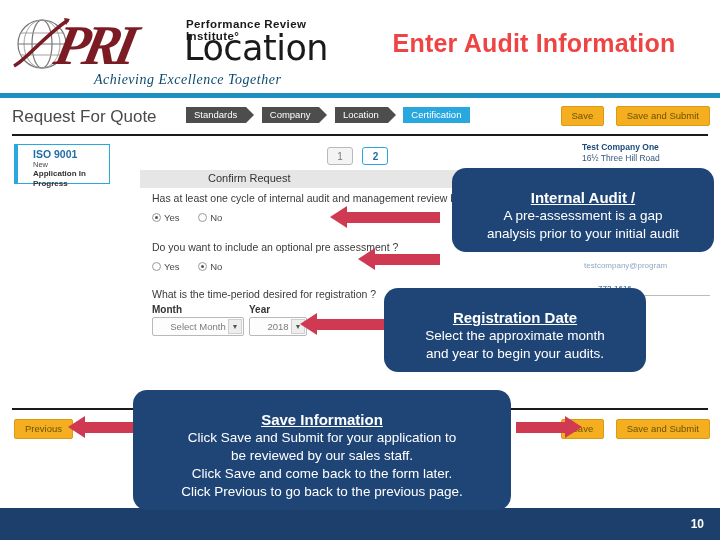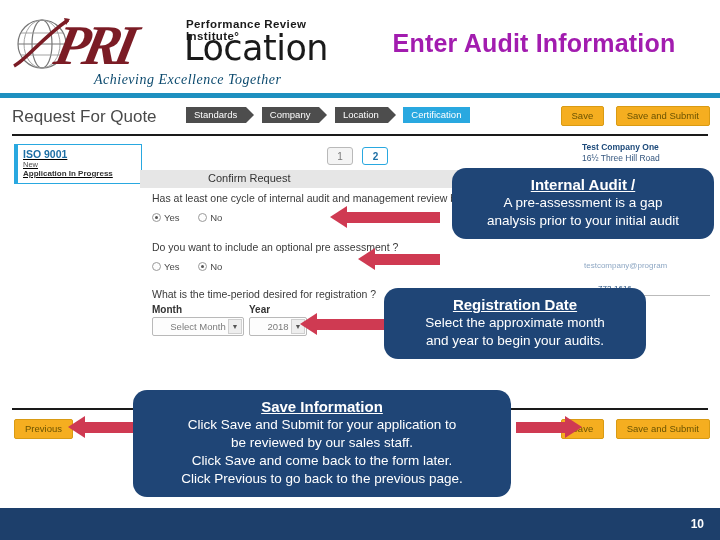--- a/index.html
+++ b/index.html
@@ -48,21 +48,21 @@
   }
   .tagline {
     position: absolute; left: 86px; top: 64px;
     font-family: "Liberation Serif", serif;
     font-style: italic; font-size: 14px; color: #0c4a6e;
     letter-spacing: 0.5px;
   }
   .page-title {
     position: absolute; left: 356px; top: 29px; width: 356px;
     text-align: center;
-    font-size: 25px; font-weight: bold; color: #a21caf;
+    font-size: 25px; font-weight: bold; color: #ef4444;
     letter-spacing: 0.2px;
   }
   .teal-rule {
     position: absolute; left: 0; top: 93px; width: 720px; height: 5px;
     background: #1e90c0;
   }
 
   
   .shot {
     position: absolute; left: 0; top: 98px; width: 720px; height: 400px;
@@ -101,23 +101,23 @@
   }
   .top-actions { position: absolute; right: 10px; top: 7px; }
   .top-actions .btn-amber { margin-left: 7px; }
 
   .hr-dark {
     position: absolute; left: 12px; top: 36px; width: 696px;
     height: 2px; background: #1a1a1a;
   }
 
   .std-box {
-    position: absolute; left: 14px; top: 46px; width: 128px; height: 40px;
+    position: absolute; left: 14px; top: 46px; width: 96px; height: 40px;
     border: 1px solid #29a8e0; border-left: 4px solid #29a8e0;
-    background: #ffffff; padding: 3px 5px; text-decoration: underline;
+    background: #ffffff; padding: 3px 15px;
   }
   .std-name { font-size: 10.5px; font-weight: bold; color: #1d6fa5; }
   .std-sub  { font-size: 7.5px; color: #4a4a4a; line-height: 9px; }
   .std-sub2 { font-size: 8px; font-weight: bold; color: #333; line-height: 10px; }
 
   .steps { position: absolute; left: 327px; top: 48px; }
   .step {
     display: inline-block; width: 26px; height: 18px;
     border: 1px solid #b9b9b9; background: #f4f4f4; color: #777;
     font-size: 10px; line-height: 17px; text-align: center;
@@ -208,21 +208,21 @@
     border-top: 11px solid transparent;
     border-bottom: 11px solid transparent;
   }
   .arrow.left .head { border-right: 17px solid #cf3a52; }
   .arrow.right .head { border-left: 17px solid #cf3a52; }
 
   
   .callout {
     position: absolute; background: #1f4576; color: #ffffff;
     border-radius: 14px; text-align: center;
-    padding: 7px 10px 9px;
+    padding: 20px 10px 9px;
     z-index: 5;
   }
   .callout .c-title {
     font-size: 15px; font-weight: bold; text-decoration: underline;
     line-height: 19px; display: block;
   }
   .callout .c-body {
     font-size: 13.5px; line-height: 18px; display: block;
   }
 

